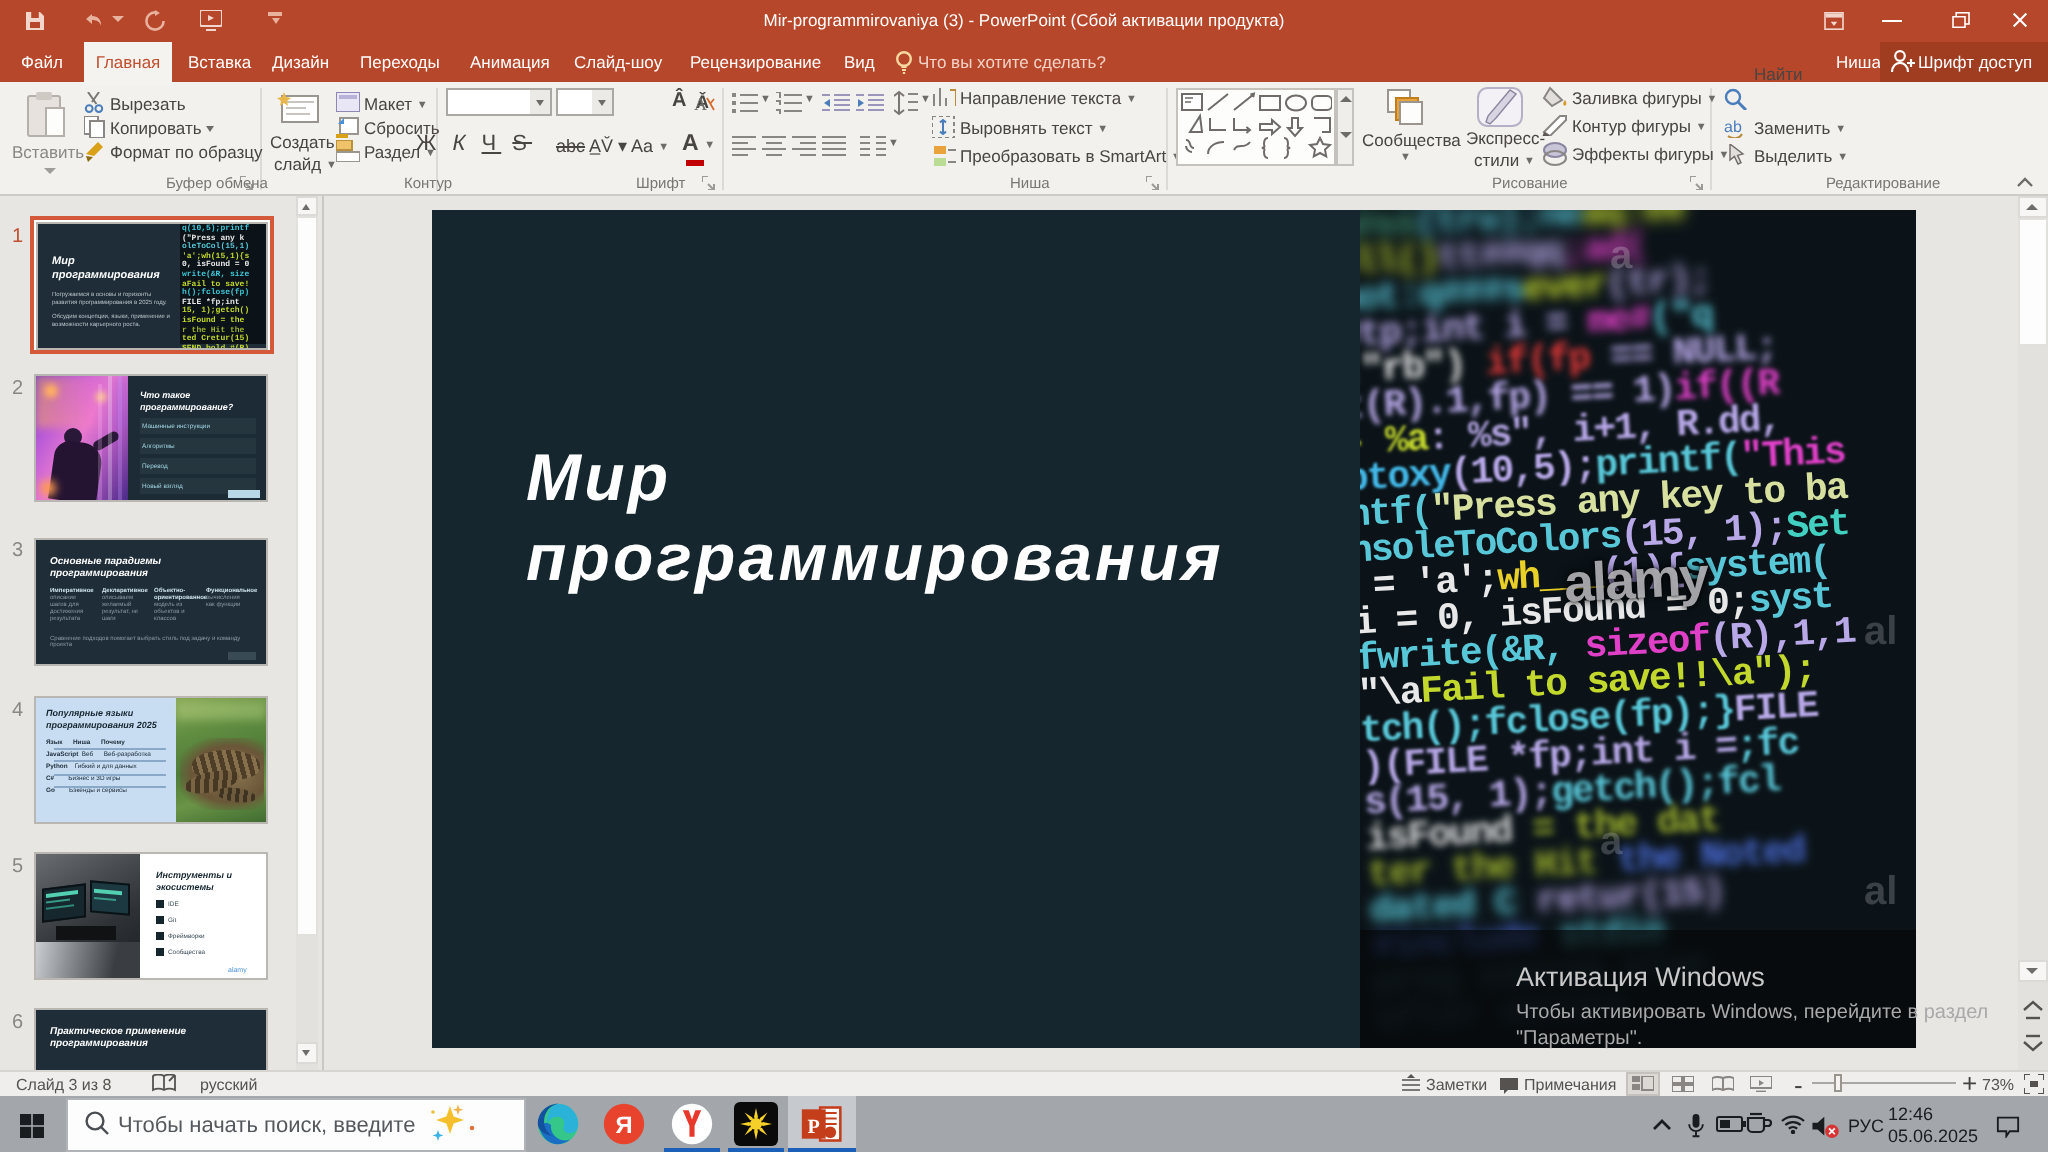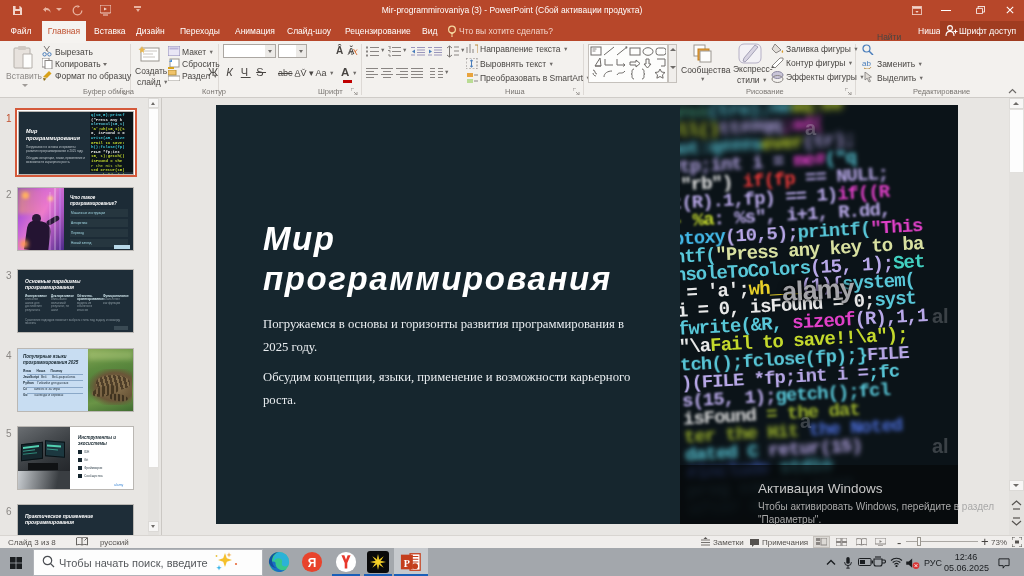--- a/index.html
+++ b/index.html
@@ -464,22 +464,20 @@
   <div style="position:absolute;left:66px;top:47px;color:#3a4a54;font-size:3.2px">Сообщества</div>
   <div style="position:absolute;left:96px;top:56px;color:#4a90d9;font-size:3.5px">alamy</div>
 </div>
 <div class="tnum" style="top:506px">6</div>
 <div class="thumb" style="top:505px;height:30px">
   <div style="position:absolute;left:7px;top:8px;color:#fff;font-size:5px;font-weight:bold;font-style:italic;line-height:6px">Практическое применение<br>программирования</div>
 </div>
 
 <div class="abs" id="slide">
   <div style="position:absolute;left:47px;top:114px;color:#fff;font-size:33px;line-height:40px;font-weight:bold;font-style:italic;letter-spacing:1.6px">Мир<br>программирования</div>
-  <div style="position:absolute;left:47px;top:208px;color:#e9edf0;font-family:'Liberation Serif',serif;font-size:12.7px;line-height:23px">Погружаемся в основы и горизонты развития программирования в<br>2025 году.</div>
-  <div style="position:absolute;left:47px;top:261px;color:#e9edf0;font-family:'Liberation Serif',serif;font-size:12.7px;line-height:23px">Обсудим концепции, языки, применение и возможности карьерного<br>роста.</div>
 
   <div id="codeimg" style="position:absolute;left:464px;top:0;width:278px;height:419px;background:#0b1318;overflow:hidden">
     <div id="codebody" style="position:absolute;left:-4px;top:-26px;width:430px;transform:rotate(-3.2deg);transform-origin:140px 210px">
       <div class="codeline" style="filter:blur(3.8px)"><span style="color:#58c7d8">ba#(q);el</span></div>
       <div class="codeline" style="filter:blur(3.5px)"><span style="color:#3e8a6a">q#ss</span><span style="color:#58c7d8">(tru);ne</span><span style="color:#c3d82c">aq:ee</span></div>
       <div class="codeline" style="filter:blur(3.2px)"><span style="color:#c3d82c">ell()</span><span style="color:#b8a8e8">tt##qq</span><span style="color:#e040c8">;ad(</span></div>
       <div class="codeline" style="filter:blur(3px)"><span style="color:#58c7d8">not:q###s</span><span style="color:#c3d82c">ever</span><span style="color:#b8a8e8">(tr);</span></div>
       <div class="codeline" style="filter:blur(2.2px)"><span style="color:#b8a8e8">#tp;int i = </span><span style="color:#e040c8">me#</span><span style="color:#58c7d8">("q</span></div>
       <div class="codeline" style="filter:blur(1.8px)"><span style="color:#e8e8e8">."rb") </span><span style="color:#e83838">if(fp </span><span style="color:#b8a8e8">== NULL;</span></div>
       <div class="codeline" style="filter:blur(1.2px)"><span style="color:#b8a8e8">t(R).1,fp) == 1)</span><span style="color:#e040c8">if((R</span></div>
@@ -642,16 +640,16 @@
 <svg class="abs" style="left:890px;top:557px" width="13" height="10" viewBox="0 0 13 10">
     <path d="M1 3.5a8 8 0 0 1 11 0M2.7 5.5a5.6 5.6 0 0 1 7.6 0M4.4 7.3a3.2 3.2 0 0 1 4.2 0" stroke="#1a1d20" fill="none" stroke-width="1.1"></path>
     <circle cx="6.5" cy="9" r="1.1" fill="#1a1d20"></circle>
   </svg>
 <svg class="abs" style="left:906px;top:558px" width="14" height="11" viewBox="0 0 16 13">
     <path d="M0 4h3l4-3.5v11L3 8H0z" fill="#1a1d20"></path>
     <circle cx="11.5" cy="9" r="4" fill="#d83434"></circle>
     <path d="M9.8 7.3l3.4 3.4M13.2 7.3l-3.4 3.4" stroke="#fff" stroke-width="1"></path>
   </svg>
 <div class="abs" style="left:924px;top:558px;font-size:9px;color:#1a1d20">РУС</div>
-<div class="abs" style="left:944px;top:552px;width:44px;text-align:center;font-size:9px;color:#1a1d20;line-height:10.5px">12:46<br>05.06.2025</div>
+<div class="abs" style="left:944px;top:552px;width:44px;font-size:9px;color:#1a1d20;line-height:10.5px">12:46<br>05.06.2025</div>
 <svg class="abs" style="left:998px;top:558px" width="12" height="11" viewBox="0 0 14 13">
     <path d="M1 1h12v8H8l-2 3v-3H1z" stroke="#1a1d20" fill="none" stroke-width="1.1"></path>
   </svg>
 
 </body></html>

